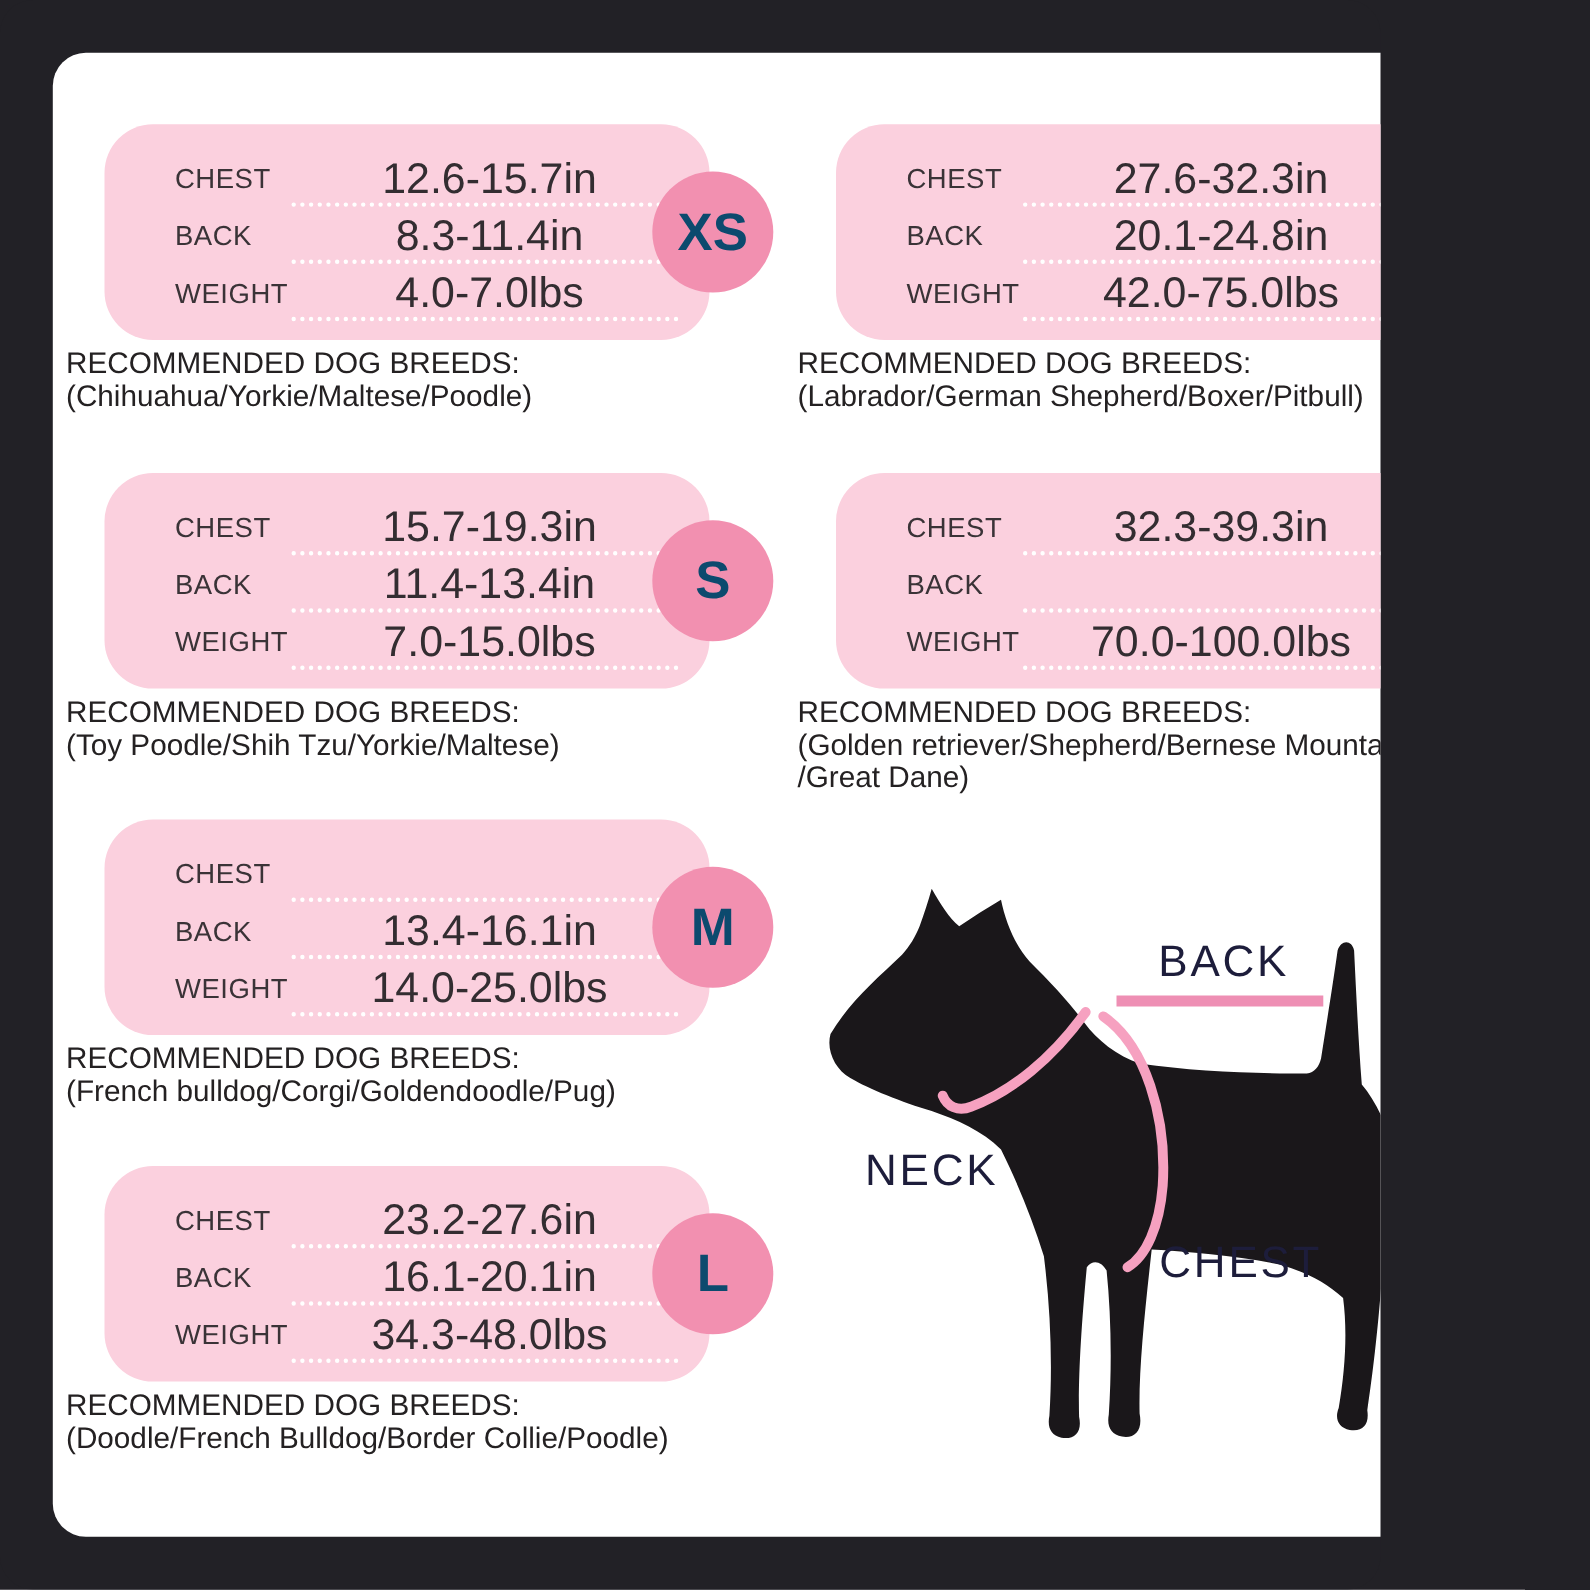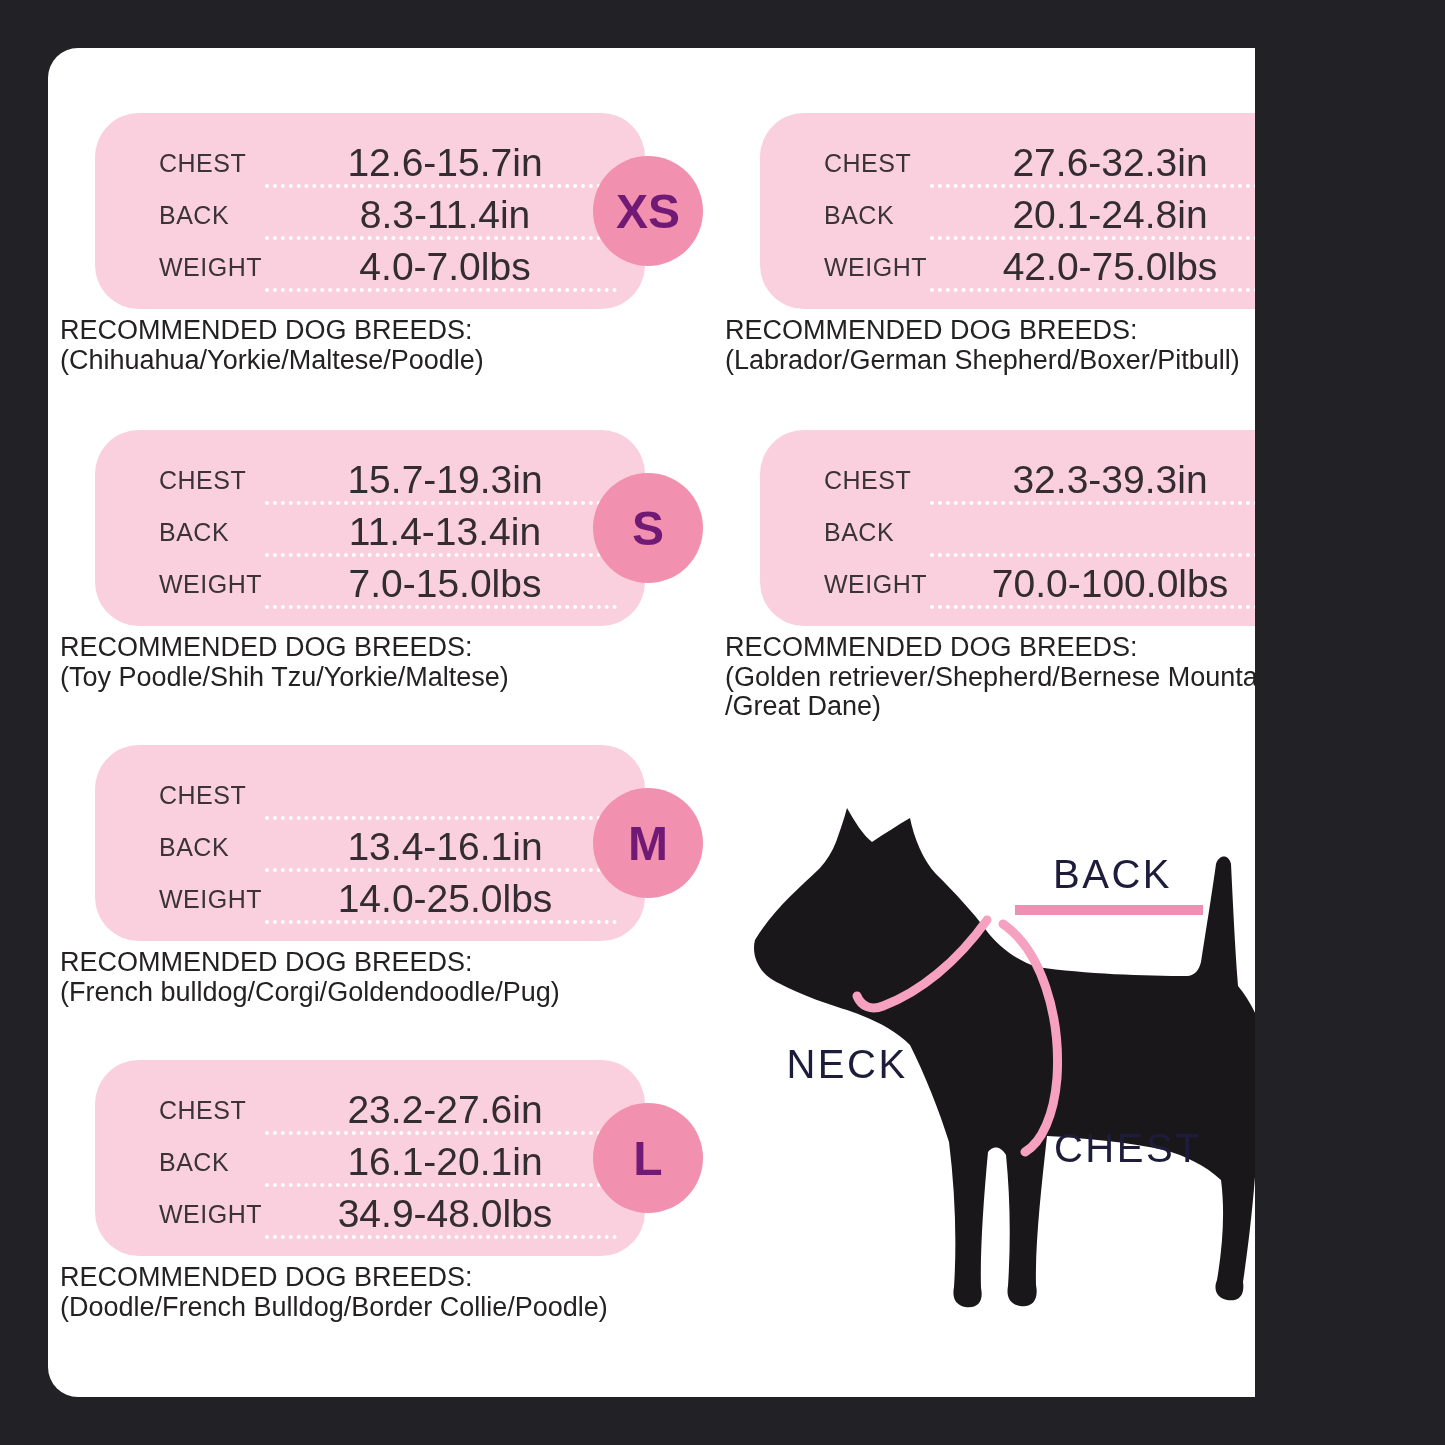--- a/index.html
+++ b/index.html
@@ -10,21 +10,21 @@
 
   .card{position:absolute;width:550px;height:196px;background:#fbd0de;border-radius:44px;}
   .rows{position:absolute;left:64px;right:26px;top:24px;bottom:16px;
         display:flex;flex-direction:column;justify-content:space-between;}
   .row{position:relative;flex:1;display:flex;align-items:center;}
   .mlabel{width:112px;font-size:25px;color:#3a3337;letter-spacing:.5px;}
   .mvalue{flex:1;text-align:center;font-size:39px;color:#332d31;}
   .dots{position:absolute;left:106px;right:2px;bottom:1px;border-bottom:4px dotted #ffffff;}
 
   .badge{position:absolute;right:-58px;top:50%;transform:translateY(-50%);
-         width:110px;height:110px;border-radius:50%;background:#f290b0;color:#701a75;
+         width:110px;height:110px;border-radius:50%;background:#f290b0;color:#0c4a6e;
          display:flex;align-items:center;justify-content:center;
          font-size:48px;font-weight:bold;letter-spacing:0;}
   .badge.wide{font-size:40px;letter-spacing:-1px;}
 
   .breeds{position:absolute;width:620px;color:#242122;
           font-size:27px;line-height:29px;}
   .breeds .rec{margin-bottom:1px;}
 
   .dog-svg{position:absolute;left:735px;top:790px;width:660px;height:580px;}
   .diag-label{position:absolute;font-size:40px;letter-spacing:2.5px;color:#1d1d3b;text-align:center;}
@@ -119,21 +119,21 @@
         <span class="mvalue">23.2-27.6in</span>
         <span class="dots"></span>
       </div>
       <div class="row">
         <span class="mlabel">BACK</span>
         <span class="mvalue">16.1-20.1in</span>
         <span class="dots"></span>
       </div>
       <div class="row">
         <span class="mlabel">WEIGHT</span>
-        <span class="mvalue">34.9-48.0lbs</span>
+        <span class="mvalue">34.3-48.0lbs</span>
         <span class="dots"></span>
       </div>
     </div>
     <div class="badge">L</div>
   </section>
   <div class="breeds" style="left:60px;top:1263px">
     <div class="rec">RECOMMENDED DOG BREEDS:</div>
     <div>(Doodle/French Bulldog/Border Collie/Poodle)</div>
   </div>
 

